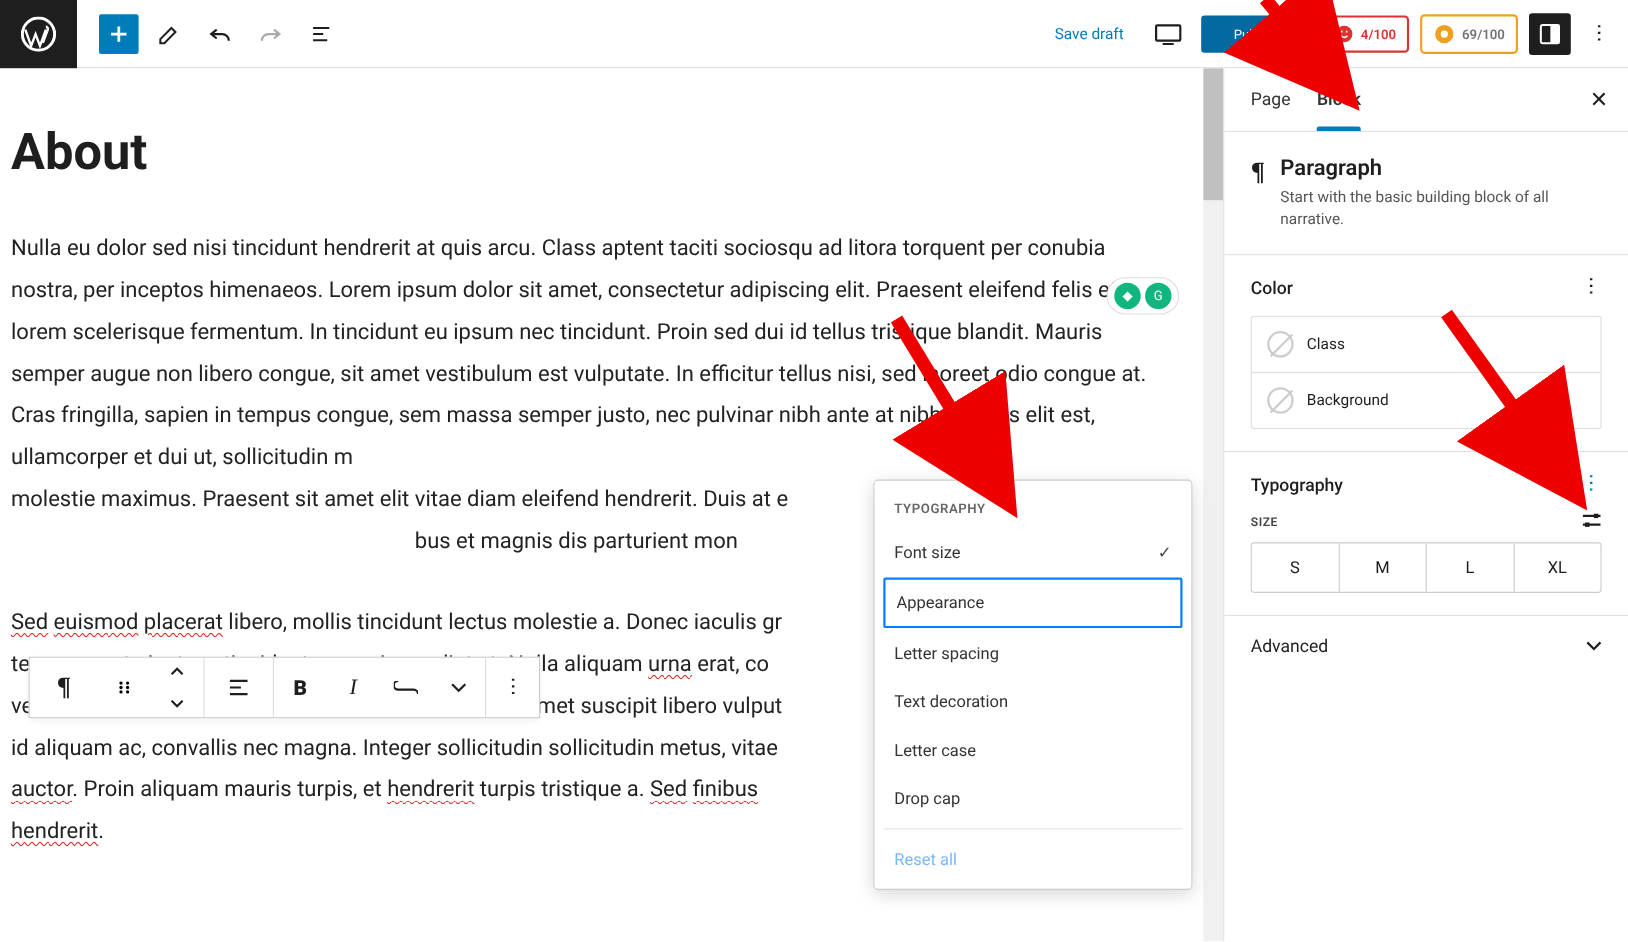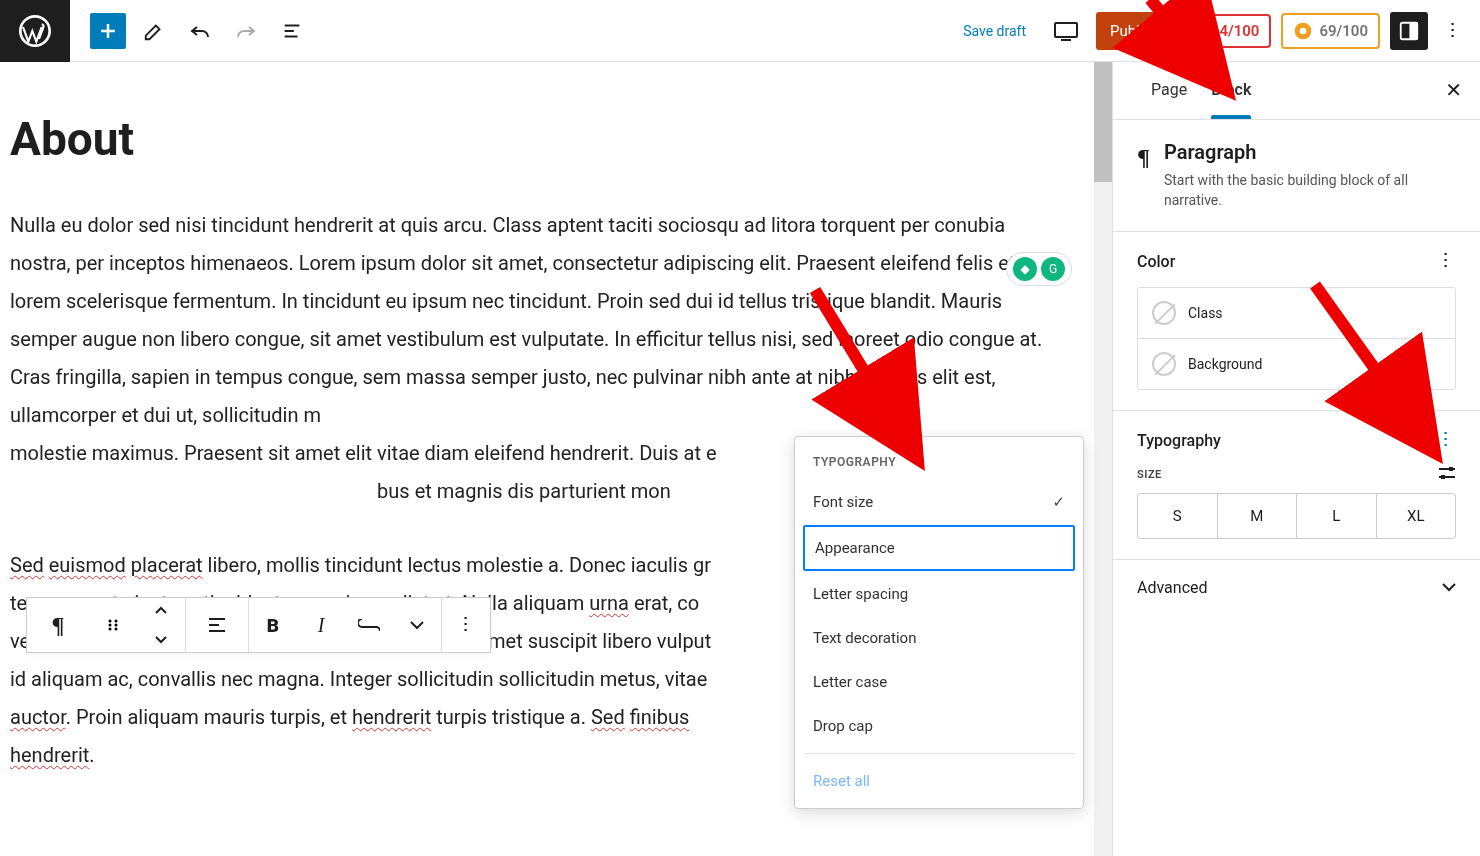--- a/index.html
+++ b/index.html
@@ -8,22 +8,22 @@
 
 .topbar { height: 62px; border-bottom: 1px solid #e0e0e0; display: flex; align-items: center; }
 .wp-logo { width: 70px; height: 62px; background: #1e1e1e; display:flex; align-items:center; justify-content:center; color:#fff; }
 .wp-logo svg { width: 32px; height:32px; fill:#fff; }
 .add-block { width:36px; height:36px; background:#007cba; color:#fff; display:flex; align-items:center; justify-content:center; margin-left:20px; border-radius:2px; cursor:pointer; }
 .tool-btn { width:40px; height:40px; display:flex; align-items:center; justify-content:center; color:#1e1e1e; cursor:pointer; }
 .tool-btn.disabled { color: #aaa; }
 .tool-group { display:flex; gap:6px; margin-left:8px; }
 .topbar-right { margin-left:auto; display:flex; align-items:center; gap:10px; padding-right:12px; }
 .save-draft { color:#007cba; font-size:14px; padding:6px 10px; cursor:pointer; }
-.publish-btn { background:#c2410c; color:#fff; padding:10px 14px; border-radius:3px; font-size:15px; cursor:pointer; }
-.score-pill { border:2px solid; border-radius:4px; padding:6px 10px; display:flex; align-items:center; gap:6px; font-weight:600; font-size:15px; }
+.publish-btn { background:#0369a1; color:#fff; padding:10px 30px; border-radius:3px; font-size:12px; cursor:pointer; }
+.score-pill { border:2px solid; border-radius:4px; padding:6px 10px; display:flex; align-items:center; gap:6px; font-weight:600; font-size:12px; }
 .score-red { border-color:#dc3232; color:#dc3232; }
 .score-orange { border-color:#f0a020; color:#737373; }
 .settings-btn { width:38px; height:38px; background:#1e1e1e; display:flex; align-items:center; justify-content:center; border-radius:3px; }
 .settings-btn svg { fill:#fff; stroke:#fff; }
 .more-btn { width:30px; display:flex; align-items:center; justify-content:center; }
 
 
 .main { display:flex; height:794px; }
 .editor { flex:1; padding: 50px 0 0 10px; position:relative; overflow:hidden; }
 .scrollbar-v { width:18px; background:#f0f0f0; position:absolute; right:0; top:0; bottom:0; }
@@ -49,21 +49,21 @@
 .typo-popup { position:absolute; top:436px; left:794px; width:290px; background:#fff; border:1px solid #ccc; box-shadow:0 4px 16px rgba(0,0,0,0.15); border-radius:4px; padding:18px 8px 4px; z-index:10; }
 .typo-popup .hdr { font-size:12px; font-weight:600; color:#666; letter-spacing:0.5px; padding:0 10px 10px; }
 .typo-item { padding:12px 10px; font-size:15px; color:#333; display:flex; justify-content:space-between; align-items:center; cursor:pointer; border-radius:2px; margin:2px 0; }
 .typo-item.selected { border:2px solid #0a7cff; }
 .typo-item.disabled { color:#0a7cff; opacity:0.55; }
 .typo-sep { border-top:1px solid #e5e5e5; margin:6px 0; }
 .check { font-size:15px; color:#444; }
 
 
 .sidebar { width:368px; border-left:1px solid #e0e0e0; display:flex; flex-direction:column; }
-.tabs { display:flex; border-bottom:1px solid #e0e0e0; height:58px; align-items:stretch; padding:0 26px; position:relative; }
+.tabs { display:flex; border-bottom:1px solid #e0e0e0; height:58px; align-items:stretch; padding:0 12px; position:relative; }
 .tab { padding:18px 12px 0; font-size:16px; color:#333; cursor:pointer; }
 .tab.active { font-weight:600; }
 .tab.active::after { content:""; display:block; height:4px; background:#007cba; margin-top:16px; border-radius:2px 2px 0 0; }
 .close-x { position:absolute; right:18px; top:16px; font-size:20px; cursor:pointer; }
 .sb-section { padding:20px 24px; border-bottom:1px solid #e0e0e0; }
 .block-info { display:flex; gap:14px; align-items:flex-start; }
 .block-info .bicon { font-size:24px; font-weight:700; padding-top:4px; font-family: serif;}
 .block-info .bname { font-size:20px; font-weight:600; margin-bottom:6px; }
 .block-info .bdesc { font-size:14px; color:#555; line-height:1.45; }
 .sb-hdr { display:flex; justify-content:space-between; align-items:center; margin-bottom:16px; }

